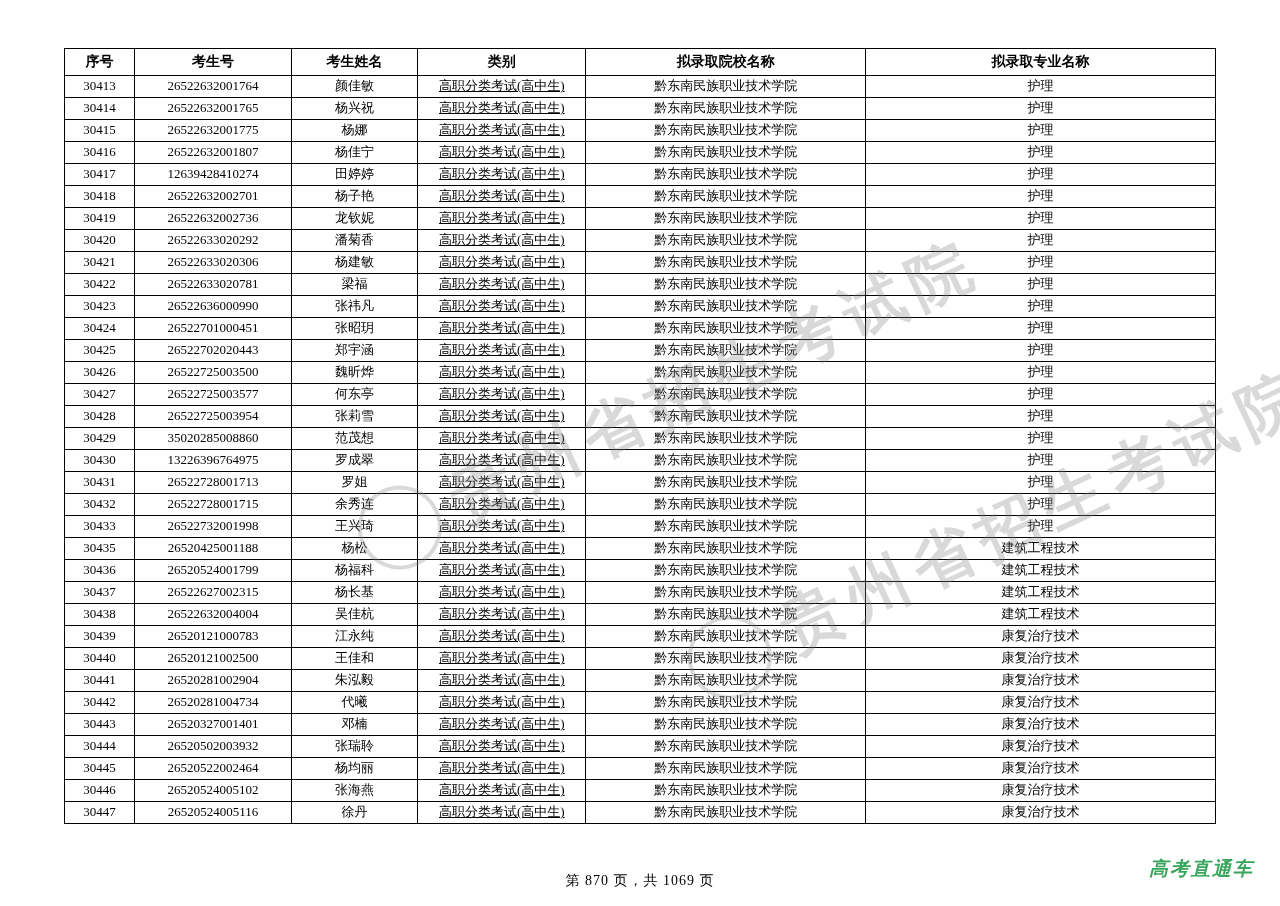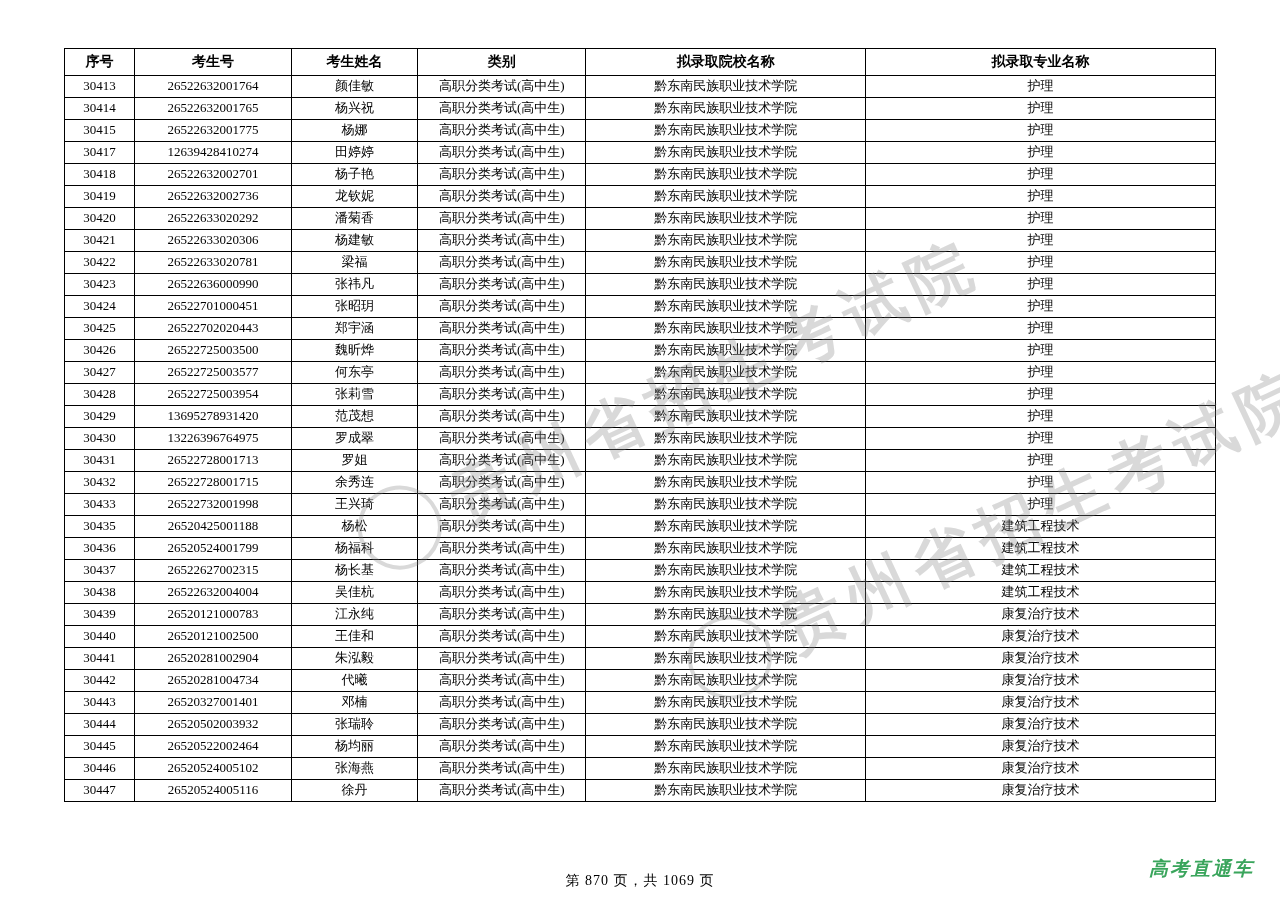--- a/index.html
+++ b/index.html
@@ -38,21 +38,21 @@
     font-weight: bold;
     font-size: 14px;
     height: 27px;
   }
   col.c-index    { width: 6.1%; }
   col.c-examno   { width: 13.6%; }
   col.c-name     { width: 11.0%; }
   col.c-category { width: 14.6%; }
   col.c-college  { width: 24.3%; }
   col.c-major    { width: 30.4%; }
-  td.cat { font-size: 12.5px; }
+  td.cat { font-size: 12.5px; text-decoration: underline; }
 
   .footer-page {
     position: absolute;
     left: 0; right: 0;
     top: 872px;
     text-align: center;
     font-size: 14px;
     letter-spacing: 1px;
   }
   .brand {
@@ -140,20 +140,28 @@
         </tr>
         <tr>
           <td>30415</td>
           <td>26522632001775</td>
           <td>杨娜</td>
           <td class="cat">高职分类考试(高中生)</td>
           <td>黔东南民族职业技术学院</td>
           <td>护理</td>
         </tr>
         <tr>
+          <td>30416</td>
+          <td>26522632001807</td>
+          <td>杨佳宁</td>
+          <td class="cat">高职分类考试(高中生)</td>
+          <td>黔东南民族职业技术学院</td>
+          <td>护理</td>
+        </tr>
+        <tr>
           <td>30417</td>
           <td>12639428410274</td>
           <td>田婷婷</td>
           <td class="cat">高职分类考试(高中生)</td>
           <td>黔东南民族职业技术学院</td>
           <td>护理</td>
         </tr>
         <tr>
           <td>30418</td>
           <td>26522632002701</td>
@@ -237,21 +245,21 @@
         <tr>
           <td>30428</td>
           <td>26522725003954</td>
           <td>张莉雪</td>
           <td class="cat">高职分类考试(高中生)</td>
           <td>黔东南民族职业技术学院</td>
           <td>护理</td>
         </tr>
         <tr>
           <td>30429</td>
-          <td>13695278931420</td>
+          <td>35020285008860</td>
           <td>范茂想</td>
           <td class="cat">高职分类考试(高中生)</td>
           <td>黔东南民族职业技术学院</td>
           <td>护理</td>
         </tr>
         <tr>
           <td>30430</td>
           <td>13226396764975</td>
           <td>罗成翠</td>
           <td class="cat">高职分类考试(高中生)</td>

